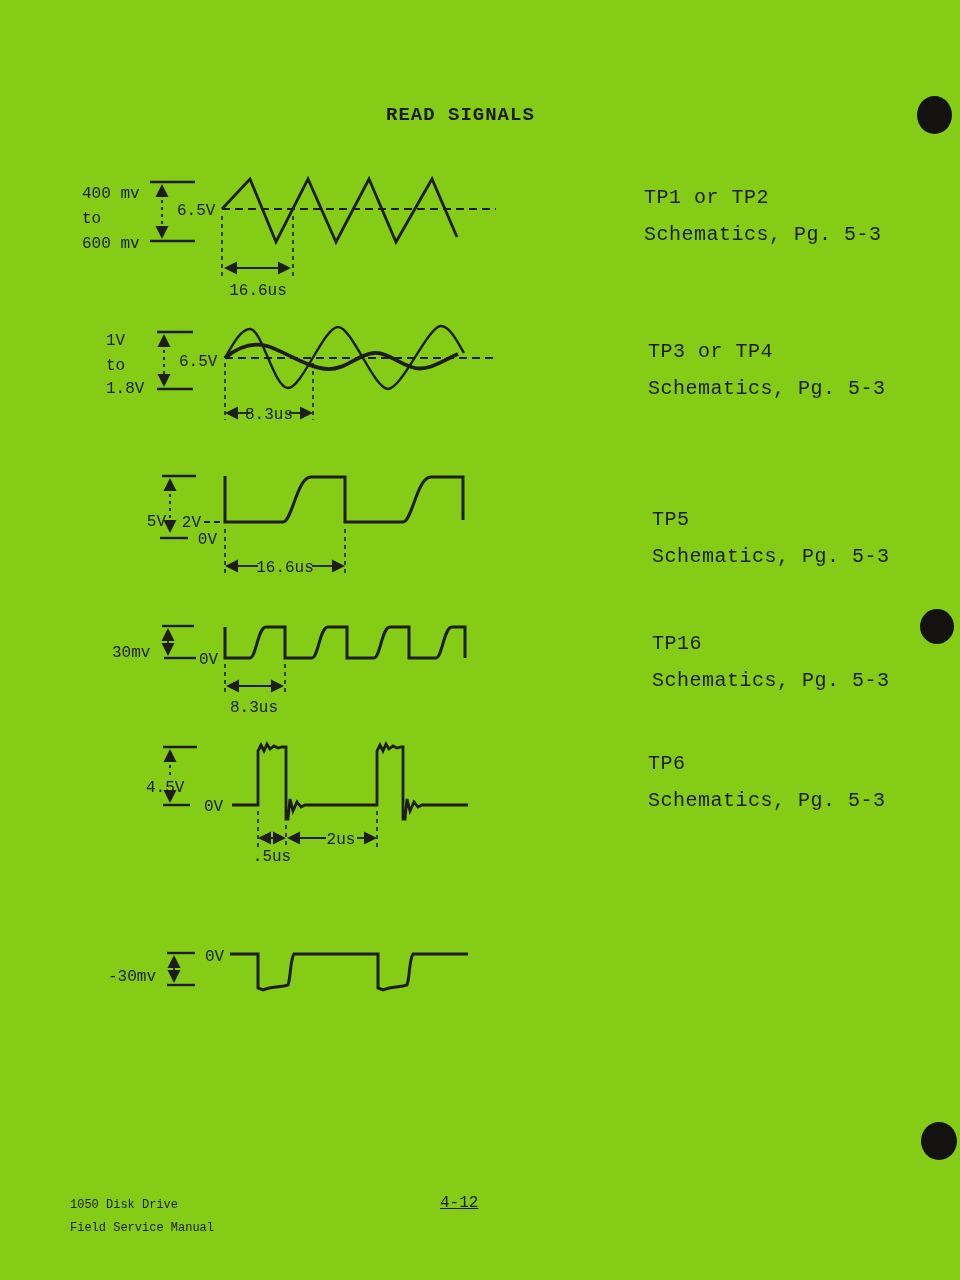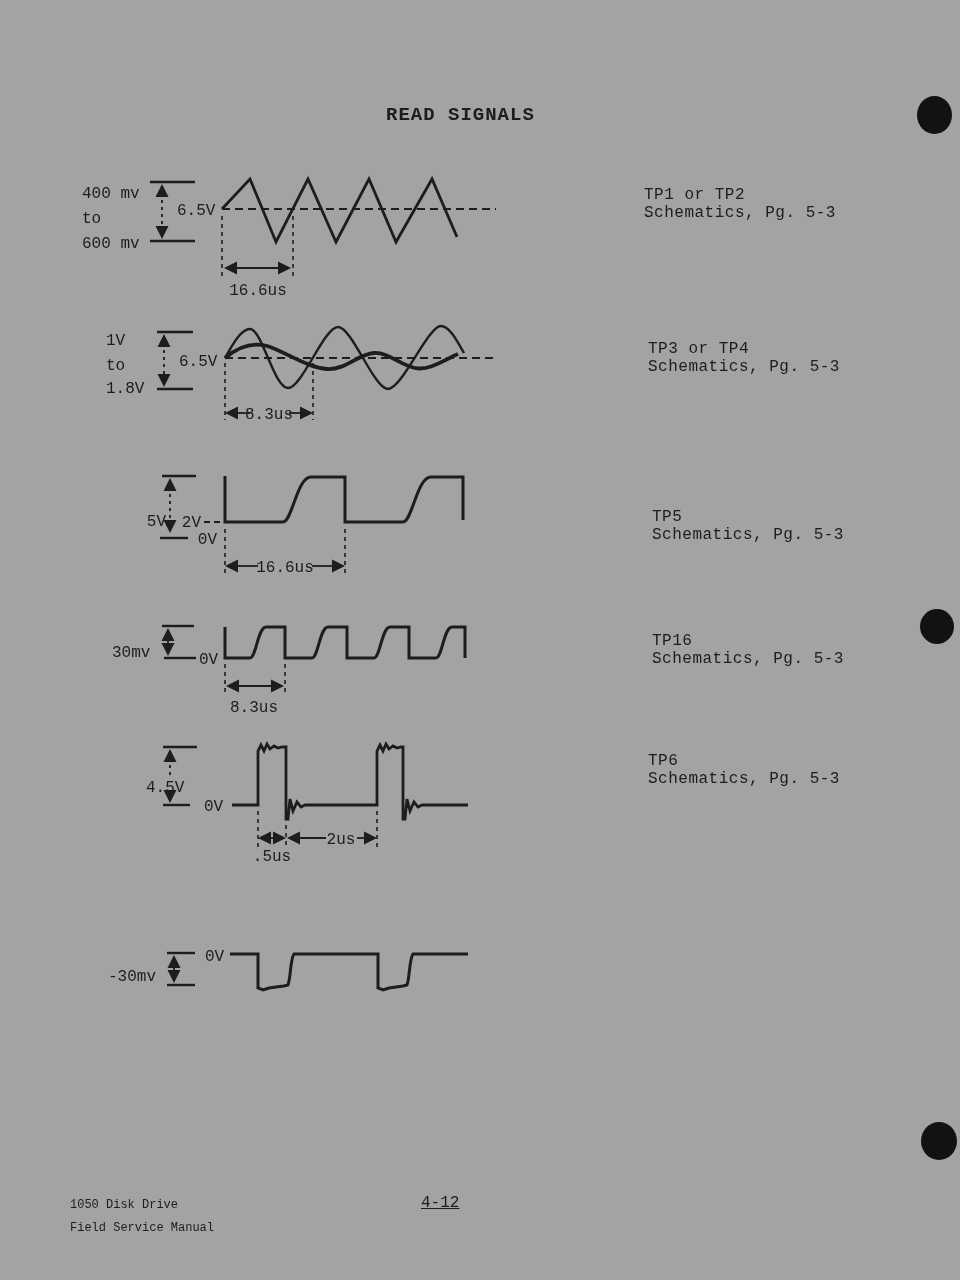--- a/index.html
+++ b/index.html
@@ -1,37 +1,37 @@
 <!DOCTYPE html>
 <html><head>
 <meta charset="utf-8">
 <style>
   html,body{margin:0;padding:0;background:#d8d6d2;}
   .page{
     position:relative;width:960px;height:1280px;margin:0 auto;
-    background:#a3a3a3;
+    background:#84cc16;
     background-image:radial-gradient(ellipse at 50% 40%, #f5f4f0 0%, #f1f0ea 70%, #edecе6 100%);
     font-family:"Liberation Mono","DejaVu Sans Mono",monospace;
     color:#1e1d1b;overflow:hidden;
   }
   .title{
     position:absolute;left:386px;top:104px;
     font-size:19px;font-weight:bold;letter-spacing:1px;white-space:nowrap;
   }
   .wave-svg{position:absolute;}
   .wave-svg text{
     font-family:"Liberation Mono","DejaVu Sans Mono",monospace;
     font-size:16px;fill:#1e1d1b;
   }
   .callout{position:absolute;white-space:nowrap;}
-  .callout p{margin:0;font-size:16px;letter-spacing:0.5px;}
-  .callout p + p{}
+  .callout p{margin:0;font-size:20px;letter-spacing:0.5px;}
+  .callout p + p{margin-top:14px;}
   .reg-dot{position:absolute;background:#131210;border-radius:50%;}
   .footer-doc{position:absolute;left:70px;top:1194px;font-size:12px;line-height:23px;white-space:nowrap;}
-  .footer-page{position:absolute;left:421px;top:1194px;font-size:16px;text-decoration:underline;}
+  .footer-page{position:absolute;left:440px;top:1194px;font-size:16px;text-decoration:underline;}
   svg *{vector-effect:none;}
 </style>
 </head>
 <body>
 
 <div class="page">
 
   <svg width="0" height="0" style="position:absolute" aria-hidden="true">
     <defs>
       <marker id="arr" viewBox="0 0 10 10" refX="8.5" refY="5" markerWidth="7.5" markerHeight="7.5" orient="auto-start-reverse">

